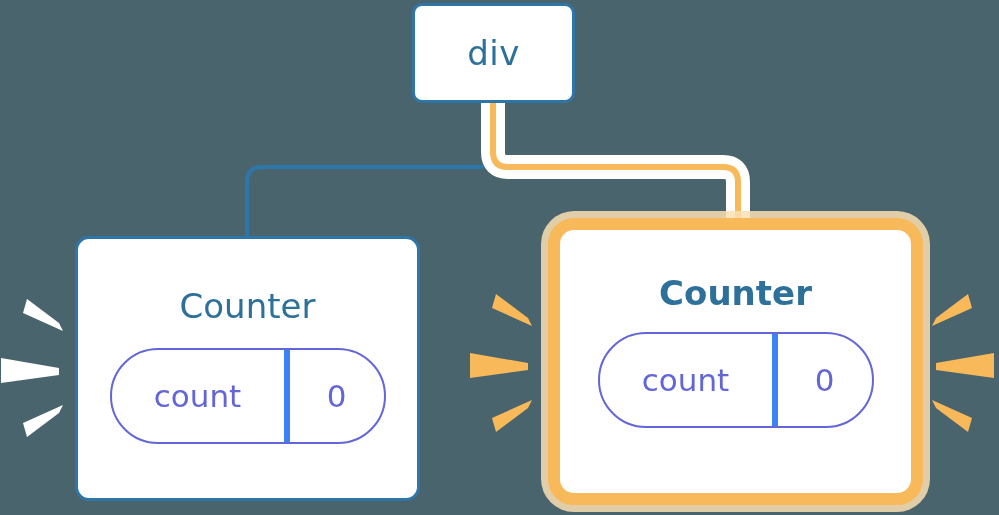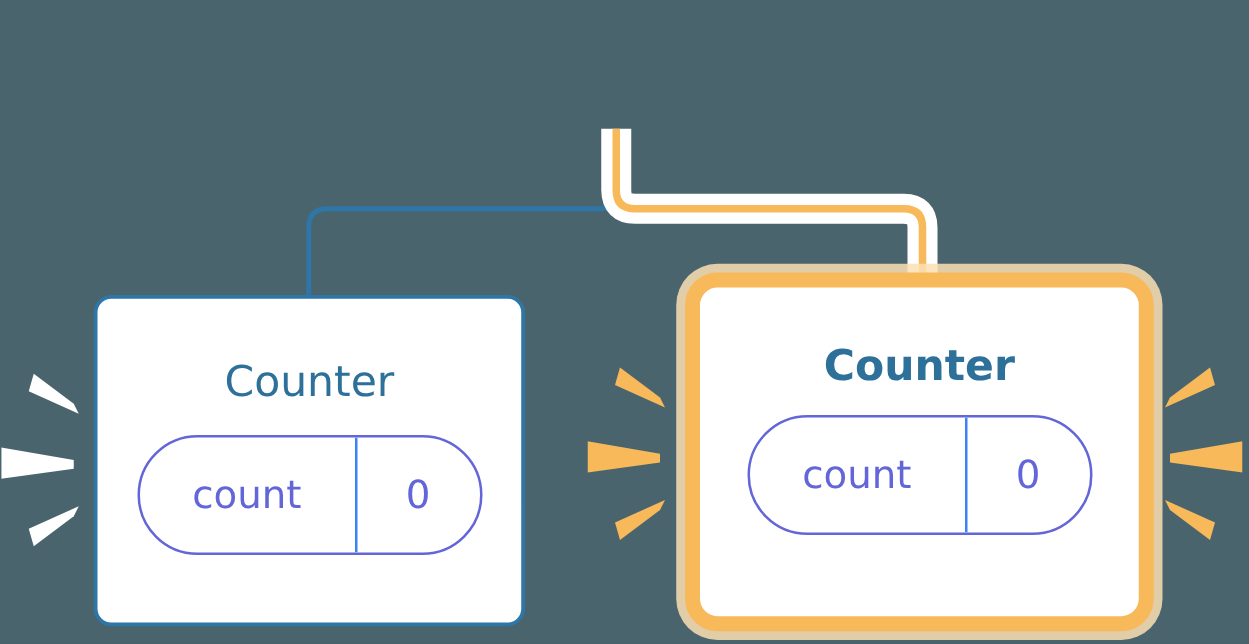--- a/index.html
+++ b/index.html
@@ -103,21 +103,21 @@
   .state-key, .state-value {
     display: flex;
     align-items: center;
     justify-content: center;
     color: #6366d8;
     font-size: 31px;
     line-height: 1;
   }
   .state-key {
     flex: 0 0 172px;
-    border-right: 2px solid #3b82f6;
+    border-right: 6px solid #3b82f6;
   }
   .state-value {
     flex: 1 1 auto;
   }
   
   .burst {
     position: absolute;
     width: 64px;
     height: 170px;
   }
@@ -132,20 +132,23 @@
 
   <svg id="wires" viewBox="0 0 999 515">
 
     <path d="M 493 103 L 493 152 Q 493 167 478 167 L 262 167 Q 247 167 247 182 L 247 240" fill="none" stroke="#2f76a8" stroke-width="4" stroke-linecap="butt"></path>
 
     <path d="M 493 103 L 493 152 Q 493 167 508 167 L 723 167 Q 738 167 738 182 L 738 232" fill="none" stroke="#ffffff" stroke-width="24" stroke-linecap="butt"></path>
 
     <path d="M 493 103 L 493 152 Q 493 167 508 167 L 723 167 Q 738 167 738 182 L 738 232" fill="none" stroke="#f8b95a" stroke-width="6" stroke-linecap="butt"></path>
   </svg>
 
+  <div class="node" id="node-div">
+    <span class="node-title">div</span>
+  </div>
 
   <div class="node" id="node-counter-left">
     <span class="node-title">Counter</span>
     <div class="state-pill">
       <span class="state-key">count</span>
       <span class="state-value">0</span>
     </div>
   </div>
 
   <div class="node" id="node-counter-right">

